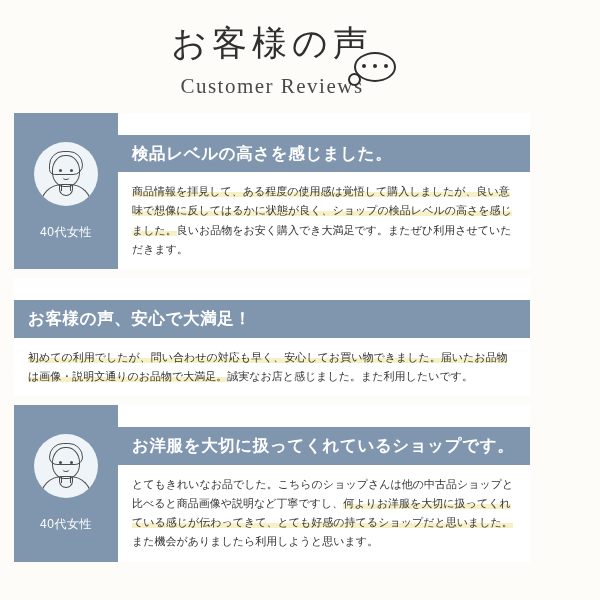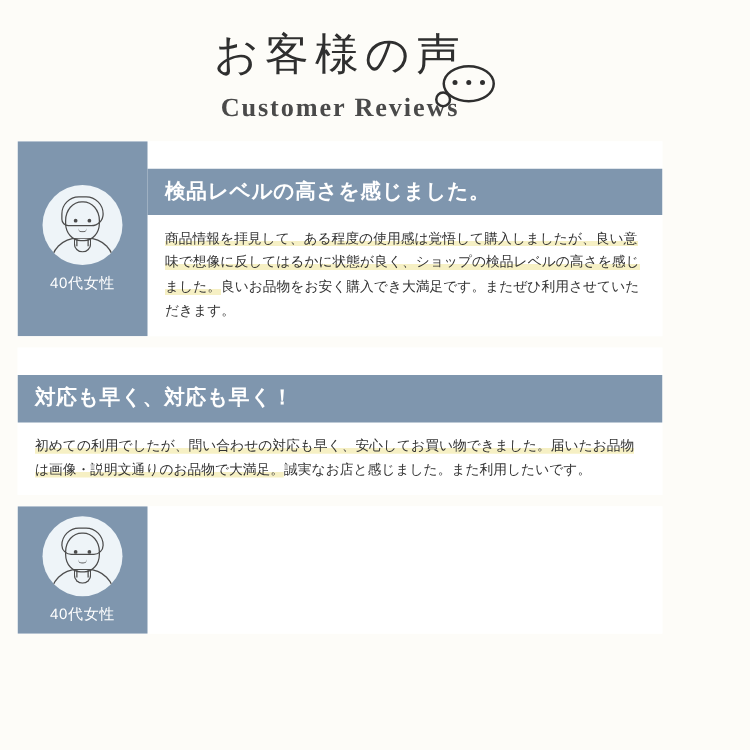--- a/index.html
+++ b/index.html
@@ -38,21 +38,21 @@
     line-height: 1.25;
     margin: 0;
     font-weight: normal;
   }
   .header-sub {
     font-family: "Liberation Serif", "DejaVu Serif", serif;
     font-size: 21px;
     letter-spacing: 1.5px;
     color: #4a4a4a;
     margin-top: 8px;
-    font-weight: bold;
+    font-weight: normal;
   }
   .bubble-icon {
     position: absolute;
     right: 148px;
     top: 52px;
     width: 48px;
     height: 36px;
   }
   .bubble-icon .bub {
     position: absolute;
@@ -108,21 +108,21 @@
   }
   .avatar {
     width: 64px;
     height: 64px;
     border-radius: 50%;
     background: #eef4f8;
     position: relative;
     overflow: hidden;
   }
   .avatar-caption {
-    margin-top: 6px;
+    margin-top: 18px;
     font-size: 12px;
     color: #ffffff;
     letter-spacing: 0.5px;
   }
   .content-col {
     flex: 1 1 auto;
     min-width: 0;
     display: flex;
     flex-direction: column;
     margin-top: 22px;
@@ -270,35 +270,39 @@
         <div class="avatar-caption">40代女性</div>
       </div>
       <div class="content-col">
         <div class="review-title">検品レベルの高さを感じました。</div>
         <div class="review-body"><span class="hl">商品情報を拝見して、ある程度の使用感は覚悟して購入しましたが、良い意味で想像に反してはるかに状態が良く、ショップの検品レベルの高さを感じました。</span><span>良いお品物をお安く購入でき大満足です。またぜひ利用させていただきます。</span></div>
       </div>
     </div>
 
     <div class="review-card">
       <div class="content-col">
-        <div class="review-title">対応も早く、対応も早く！</div>
+        <div class="review-title">お客様の声、安心で大満足！</div>
         <div class="review-body"><span class="hl">初めての利用でしたが、問い合わせの対応も早く、安心してお買い物できました。届いたお品物は画像・説明文通りのお品物で大満足。</span><span>誠実なお店と感じました。また利用したいです。</span></div>
       </div>
     </div>
 
     <div class="review-card">
       <div class="avatar-col">
         <div class="avatar">
           <span class="hair"></span>
           <span class="head-oval"></span>
           <span class="eye l"></span>
           <span class="eye r"></span>
           <span class="mouth"></span>
           <span class="neck"></span>
           <span class="body-sh"></span>
           <span class="collar"></span>
         </div>
         <div class="avatar-caption">40代女性</div>
       </div>
+      <div class="content-col">
+        <div class="review-title">お洋服を大切に扱ってくれているショップです。</div>
+        <div class="review-body"><span>とてもきれいなお品でした。こちらのショップさんは他の中古品ショップと比べると商品画像や説明など丁寧ですし、</span><span class="hl">何よりお洋服を大切に扱ってくれている感じが伝わってきて、とても好感の持てるショップだと思いました。</span><span>また機会がありましたら利用しようと思います。</span></div>
+      </div>
     </div>
 
   </div>
 </div>
 
 </body></html>

